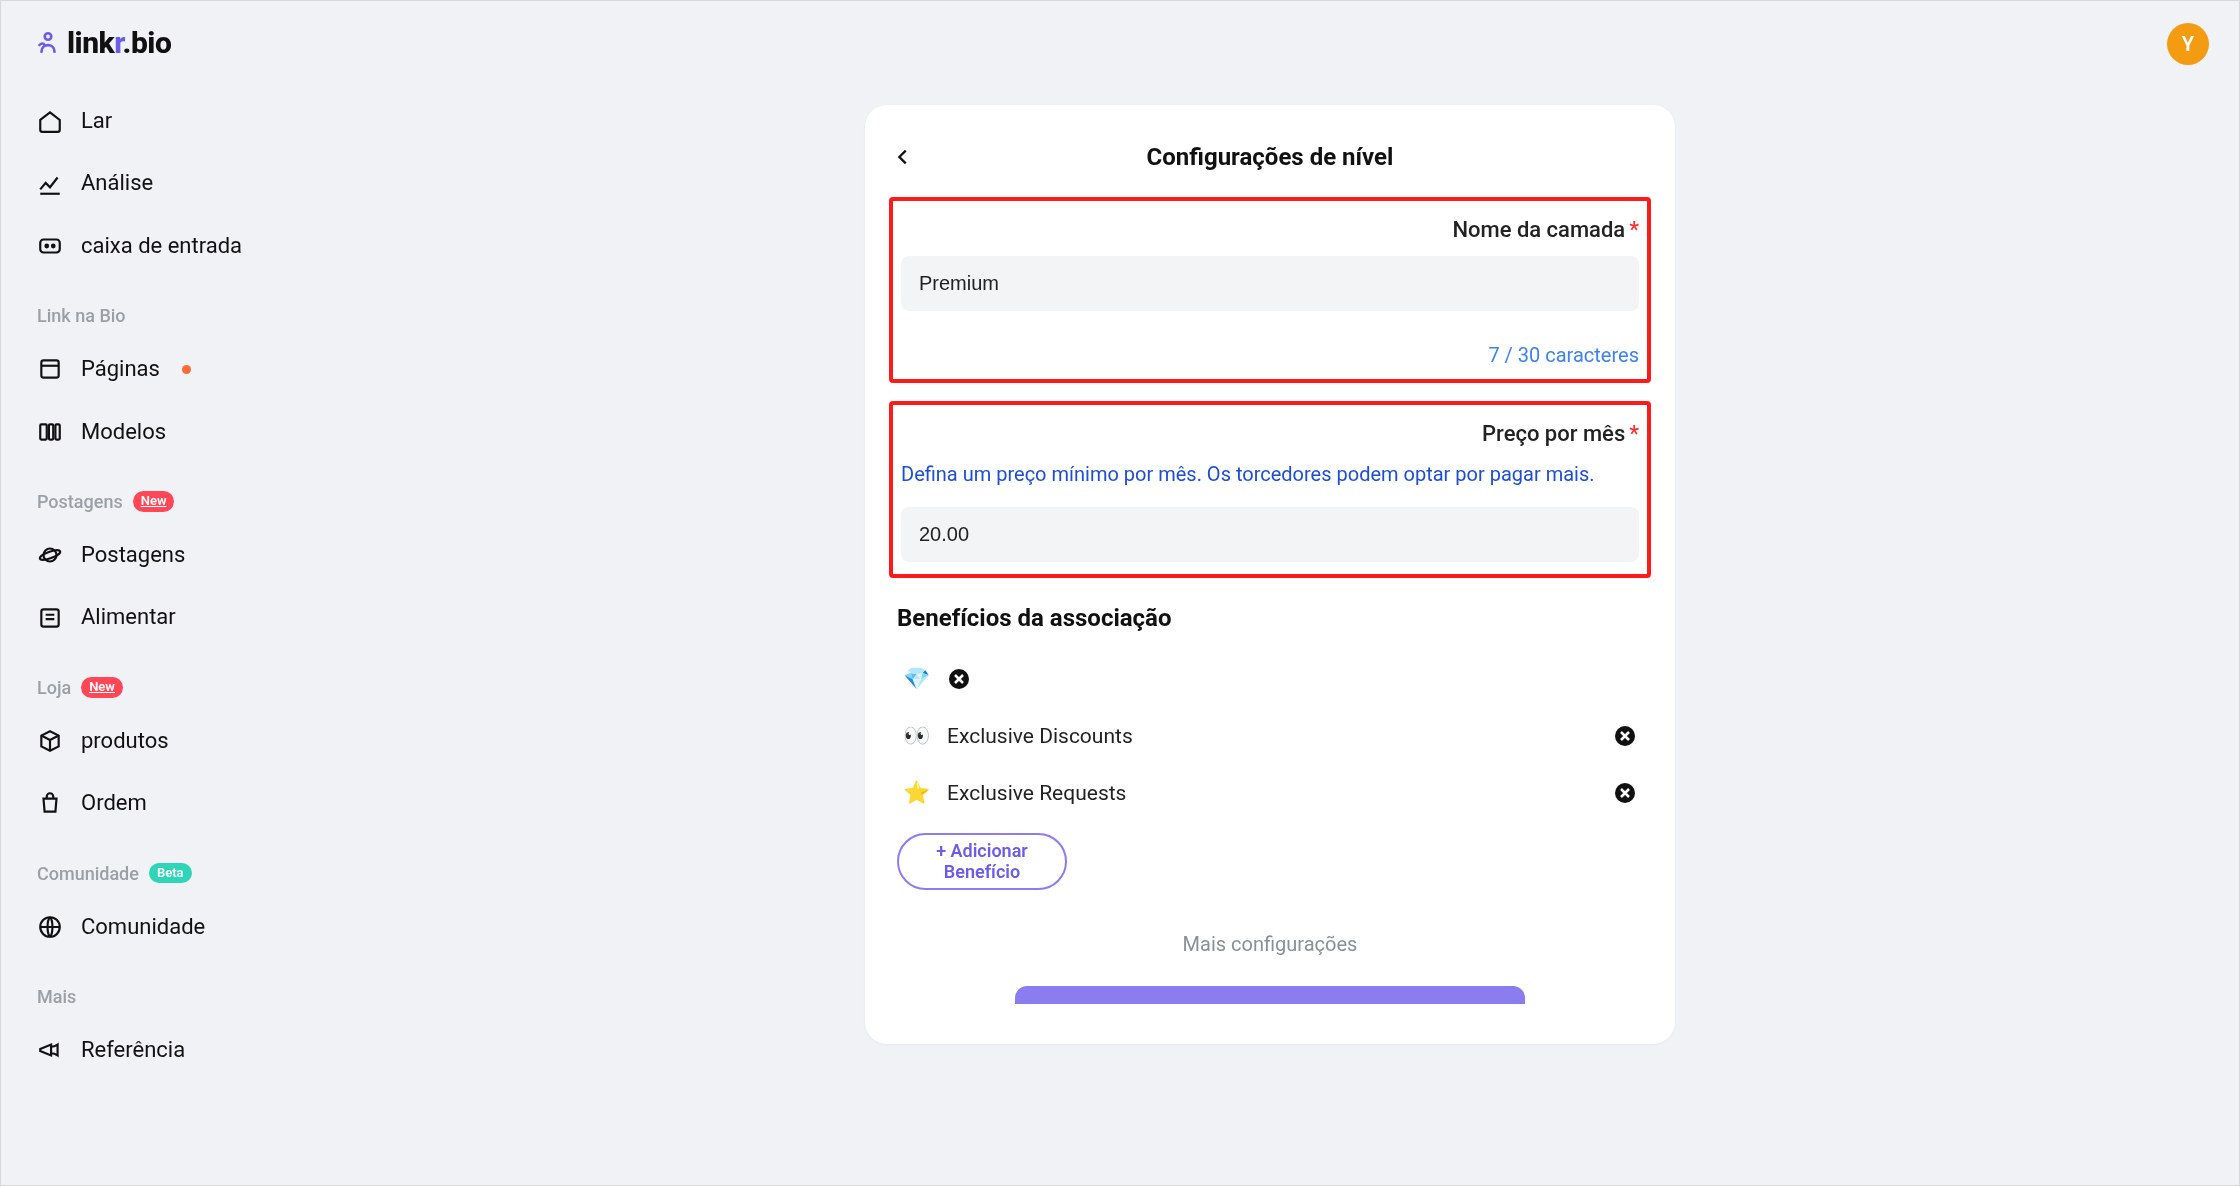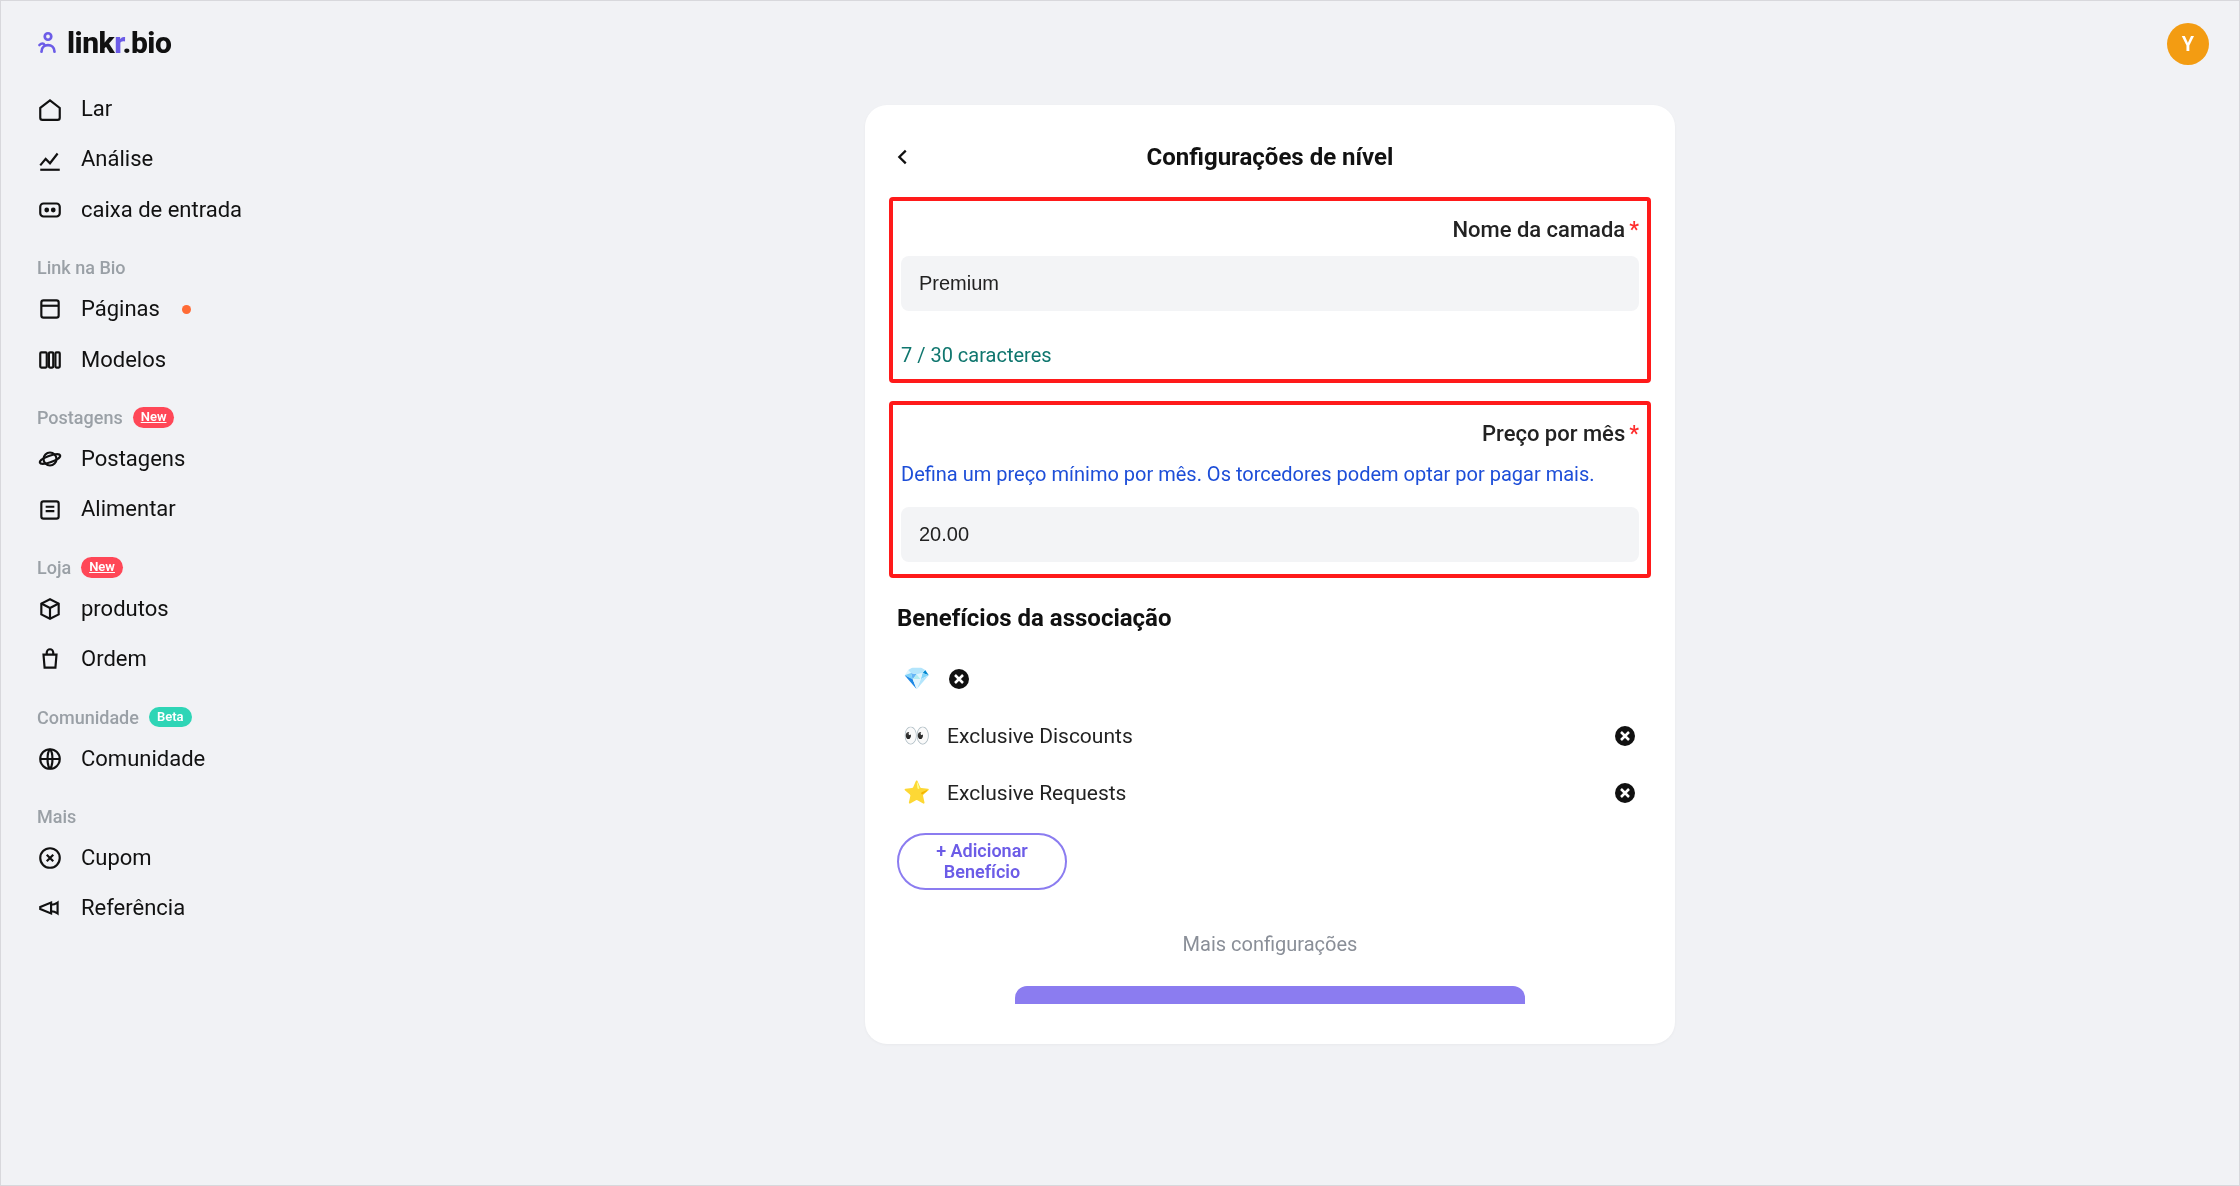--- a/index.html
+++ b/index.html
@@ -13,21 +13,21 @@
     position: relative;
   }
   .app { display: flex; width: 100%; height: 100%; border: 1px solid #d8d8dc; }
   
   .sidebar {
     width: 300px;
     background: #f1f2f5;
     padding: 24px 18px 0 18px;
     display: flex;
     flex-direction: column;
-    gap: 0;
+    gap: 12px;
   }
   .logo {
     display: flex;
     align-items: center;
     gap: 6px;
     font-size: 30px;
     font-weight: 800;
     letter-spacing: -0.5px;
     margin-bottom: 24px;
     margin-left: 16px;
@@ -118,21 +118,21 @@
   .input {
     width: 100%;
     background: #f3f4f6;
     border: none;
     border-radius: 8px;
     padding: 16px 18px;
     font-size: 20px;
     color: #222;
     outline: none;
   }
-  .counter { text-align: left; color: #0f766e; font-size: 20px; margin-top: 32px; }
+  .counter { text-align: right; color: #3b82f6; font-size: 20px; margin-top: 32px; }
   .benefits-title { font-size: 24px; font-weight: 700; margin: 26px 0 18px 0; padding: 0 8px; }
   .benefit-row {
     display: flex; align-items: center; gap: 16px;
     padding: 16px 14px;
     font-size: 21px;
     color: #222;
   }
   .benefit-row .emoji { font-size: 22px; width: 28px; }
   .benefit-row .txt { flex: 1; }
   .benefit-row .remove {
@@ -292,29 +292,20 @@
       </span>
       <span>Comunidade</span>
     </div>
 
     <div class="nav-group-header">
       <span>Mais</span>
     </div>
     <div class="nav-item">
       <span class="icon">
         <svg viewBox="0 0 24 24" stroke="#111" stroke-width="2" fill="none">
-            <circle cx="12" cy="12" r="9"></circle>
-            <path d="M9 9l6 6M15 9l-6 6"></path>
-          </svg>
-      </span>
-      <span>Cupom</span>
-    </div>
-    <div class="nav-item">
-      <span class="icon">
-        <svg viewBox="0 0 24 24" stroke="#111" stroke-width="2" fill="none">
             <path d="M3 11v2l10 4V7z"></path>
             <path d="M13 9c3 0 6-2 6-2v10s-3-2-6-2"></path>
           </svg>
       </span>
       <span>Referência</span>
     </div>
   </aside>
 
   <main class="main">
     <div class="avatar">

